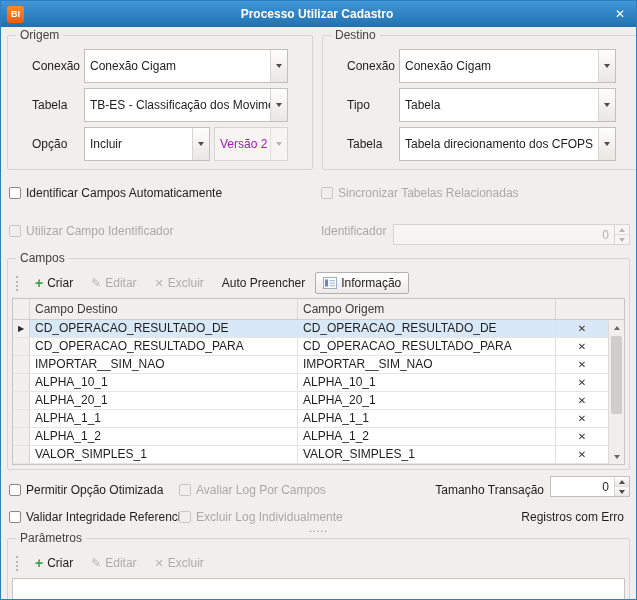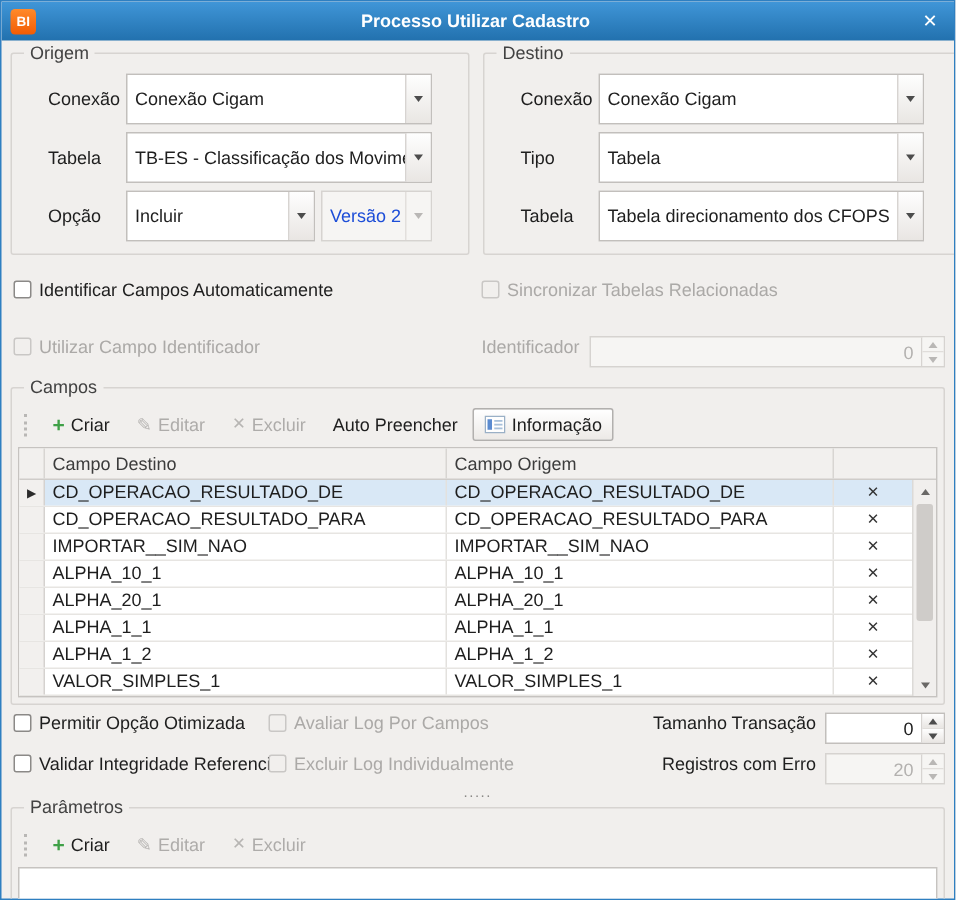--- a/index.html
+++ b/index.html
@@ -28,21 +28,21 @@
 
   .form-row{display:flex;align-items:center;margin-bottom:5px}
   .form-row:last-child{margin-bottom:0}
   .form-row>label{flex:0 0 52px;white-space:nowrap}
   .combo{flex:1;height:34px;background:#fff;border:1px solid #c2bfbc;display:flex;align-items:center;min-width:0}
   .combo .val{flex:1;padding:0 5px;white-space:nowrap;overflow:hidden;min-width:0}
   .combo .dd{flex:0 0 17px;height:100%;border-left:1px solid #d7d4d1;
     background:linear-gradient(#fefefe,#e9e6e3);display:flex;align-items:center;justify-content:center}
   .tri-down{width:0;height:0;border-left:3px solid transparent;border-right:3px solid transparent;border-top:4px solid #4c4c4c}
   .tri-up{width:0;height:0;border-left:3px solid transparent;border-right:3px solid transparent;border-bottom:4px solid #4c4c4c}
-  .combo.disabled{background:#f6f5f3;color:#1d4ed8;border-color:#d6d3d0}
+  .combo.disabled{background:#f6f5f3;color:#a21caf;border-color:#d6d3d0}
   .combo.disabled .dd{background:#f6f5f3;border-left-color:#e2dfdc}
   .combo.disabled .tri-down{border-top-color:#b9b7b5}
   .combo.versao{flex:0 0 74px;margin-left:4px}
 
   .checkrow{display:flex;align-items:flex-start;height:22px;margin-top:16px;padding-left:2px}
   .check{display:flex;align-items:center;gap:5px;white-space:nowrap;cursor:default}
   .check .box{width:12px;height:12px;border:1px solid #8b8987;background:#fff;border-radius:2px;flex:0 0 12px}
   .check.disabled{color:#aba9a7}
   .check.disabled .box{border-color:#c9c7c5;background:#f1efed}
   .colw{width:312px;flex:0 0 312px}
@@ -93,21 +93,21 @@
   .rowarr{color:#2b2b2b;font-size:8px;line-height:8px}
   .xg{color:#333;font-size:10px;line-height:10px}
   .sbar{flex:0 0 16px;background:#f1efed;border-left:1px solid #dcdad7;display:flex;flex-direction:column}
   .sb-btn{flex:0 0 15px;display:flex;align-items:center;justify-content:center;cursor:pointer}
   .sb-btn .tri-up{border-bottom-color:#6a6866}
   .sb-btn .tri-down{border-top-color:#6a6866}
   .sb-thumb{margin:1px 2px;background:#cfccc9;border-radius:2px;height:78px;cursor:pointer}
   .sb-fill{flex:1}
 
   
-  .optrow{display:flex;align-items:flex-start;height:22px;margin-top:5px;padding-left:2px}
+  .optrow{display:flex;align-items:flex-end;height:22px;margin-top:5px;padding-left:2px}
   .optrow .c-first{width:170px;flex:0 0 170px}
   .optrow .spacer{flex:1}
   .optrow .rlbl{margin-right:6px;white-space:nowrap}
 
   .splitter{height:10px;display:flex;align-items:center;justify-content:center;cursor:row-resize}
   .splitter span{color:#8a8886;font-size:10px;line-height:4px;letter-spacing:1px}
 
   
   .grp-param{margin-top:4px;padding:12px 4px 4px}
   .p-list{border:1px solid #c6c3c0;background:#fff;height:56px;margin-top:3px;position:relative}
@@ -404,31 +404,20 @@
           <span class="box"></span>
           <span>Validar Integridade Referencial</span>
         </label>
       </div>
       <label class="check disabled">
         <span class="box"></span>
         <span>Excluir Log Individualmente</span>
       </label>
       <div class="spacer"></div>
       <span class="rlbl">Registros com Erro</span>
-      <div class="spin w80 disabled">
-        <span class="val">20</span>
-        <span class="btns">
-          <span class="sb">
-              <i class="tri-up"></i>
-            </span>
-          <span class="sb">
-              <i class="tri-down"></i>
-            </span>
-        </span>
-      </div>
     </div>
 
     <div class="splitter">
       <span>.....</span>
     </div>
 
     <div class="group grp-param">
       <span class="caption">Parâmetros</span>
       <div class="toolbar">
         <span class="drag"></span>

